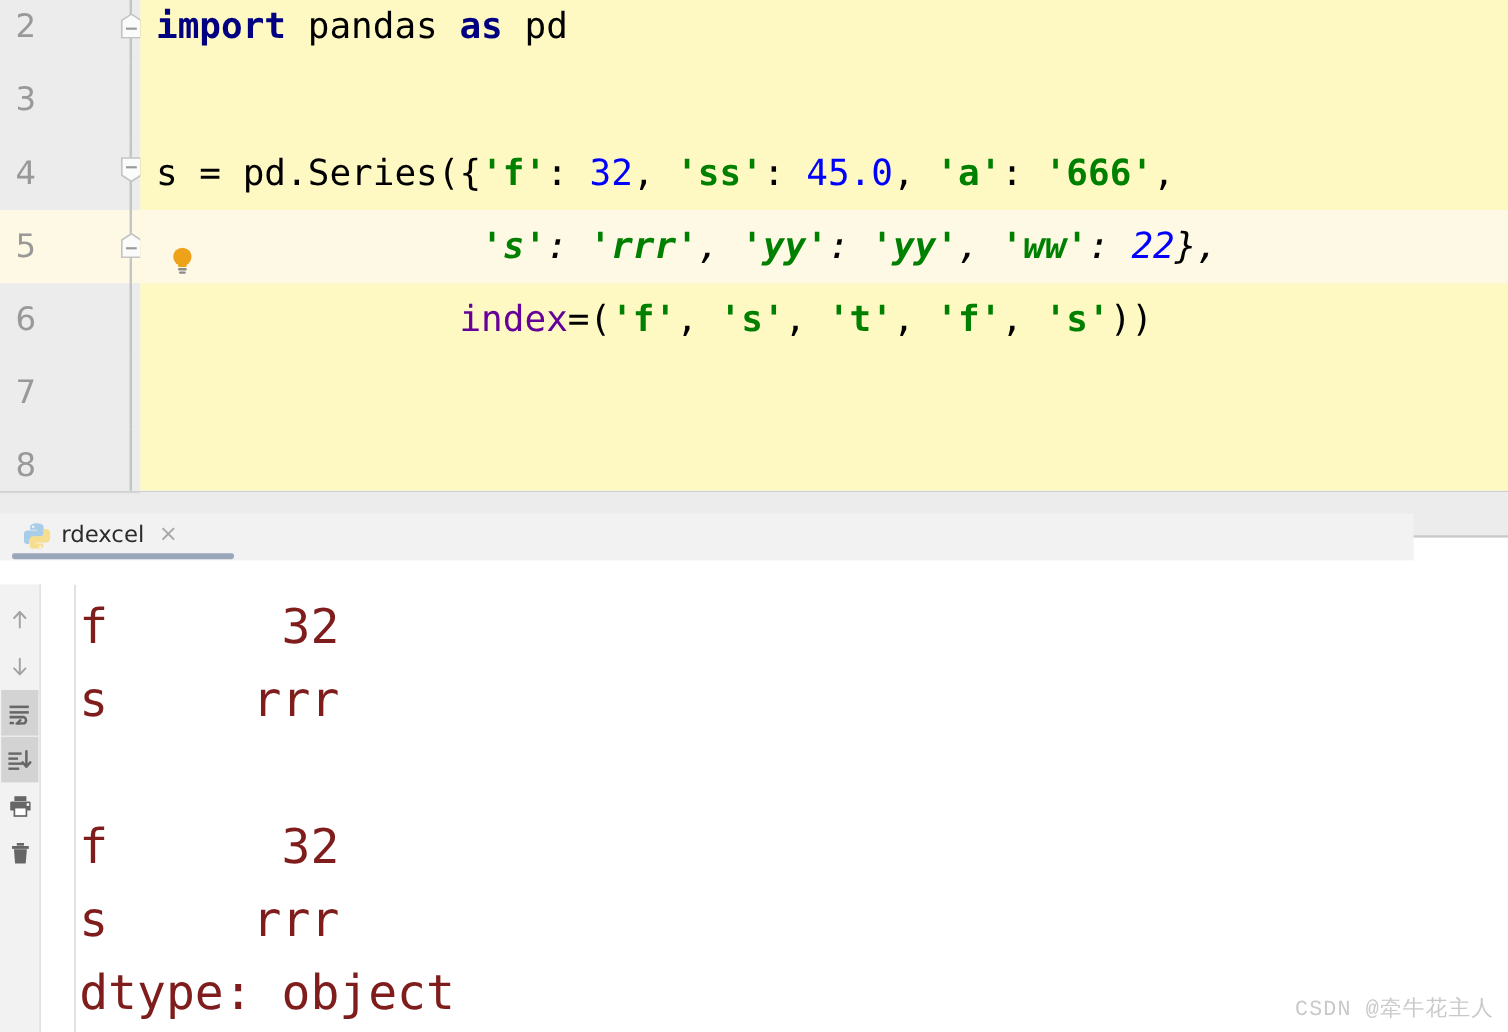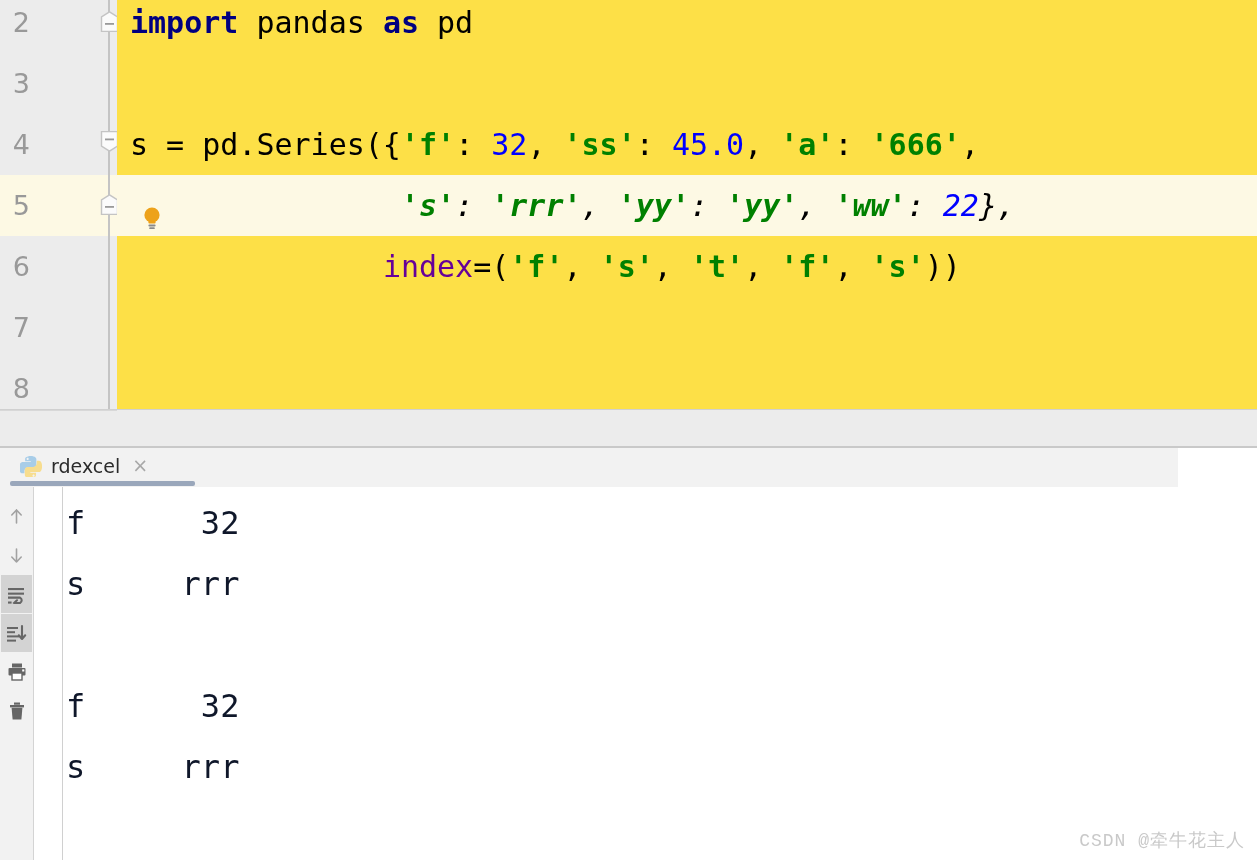--- a/index.html
+++ b/index.html
@@ -71,21 +71,21 @@
     height: 21px;
   }
   .fold-marker svg { display: block; }
 
   
   #code {
     position: absolute;
     left: 117px; top: 0;
     right: 0;
     height: 409px;
-    background: #fde047;
+    background: #fef9c3;
   }
   .code-row {
     position: absolute;
     left: 0;
     width: 1140px;
     height: 61px;
     line-height: 61px;
     white-space: pre;
     font-family: "DejaVu Sans Mono", monospace;
     font-size: 30px;
@@ -142,21 +142,21 @@
     position: absolute;
     left: 0; top: 446px;
     width: 1257px;
     height: 2px;
     background: #c9c9c9;
   }
 
   
   #tabbar {
     position: absolute;
-    left: 0; top: 448px;
+    left: 0; top: 428px;
     width: 1178px;
     height: 39px;
     background: #f2f2f2;
     text-align: right;
   }
   #tab-rdexcel {
     position: absolute;
     left: 10px; top: 0px;
     height: 35px;
     display: flex;
@@ -229,22 +229,22 @@
     width: 28px;
     height: 373px;
     border-right: 1px solid #d0d0d0;
     background: #ffffff;
   }
   .out-row {
     position: absolute;
     left: 32px;
     white-space: pre;
     font-family: "DejaVu Sans Mono", monospace;
-    font-size: 32px;
-    color: #0f172a;
+    font-size: 40px;
+    color: #7f1d1d;
     height: 61px;
     line-height: 61px;
   }
 
   
   #watermark {
     position: absolute;
     right: 12px;
     bottom: 8px;
     font-family: Liberation Mono, monospace;
@@ -406,15 +406,16 @@
         </svg>
       </div>
     </div>
   <div id="console-output">
     <div id="console-gutter"></div>
 
   <div class="out-row" style="top: 6px;">f      32</div>
       <div class="out-row" style="top: 67px;">s     rrr</div>
       <div class="out-row" style="top: 189px;">f      32</div>
       <div class="out-row" style="top: 250px;">s     rrr</div>
+      <div class="out-row" style="top: 311px;">dtype: object</div>
     </div>
   <div id="watermark">CSDN @牵牛花主人</div>
 </div>
 
 </body></html>

